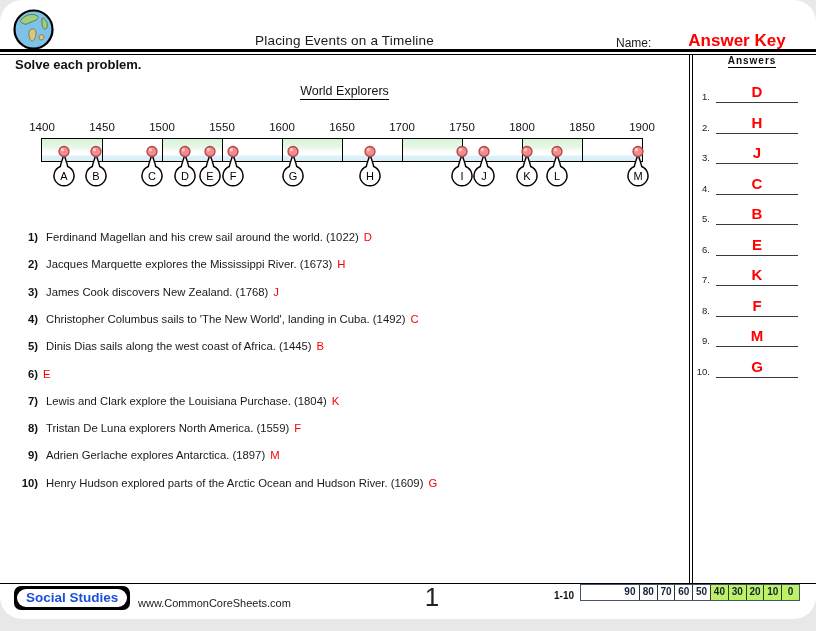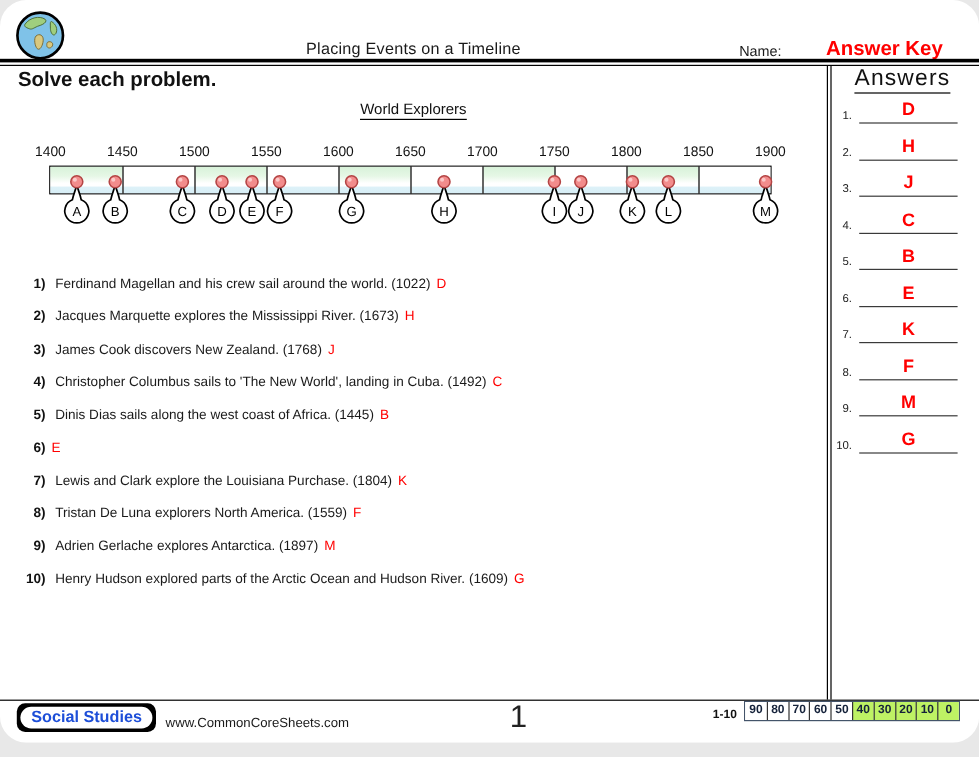--- a/index.html
+++ b/index.html
@@ -12,26 +12,26 @@
   }
   
   .globe { position:absolute; left:12px; top:8px; width:43px; height:43px; }
   .doc-title { position:absolute; left:0; top:33px; width:689px; text-align:center;
     font-size:13.5px; color:#1a1a1a; letter-spacing:.2px; }
   .name-label { position:absolute; left:616px; top:36px; font-size:12px; color:#1a1a1a; }
   .answer-key { position:absolute; left:662px; top:31px; width:150px; text-align:center;
     font-size:17px; font-weight:bold; color:#ff0000; }
   .rule-thick { position:absolute; left:0; top:49px; width:816px; height:2.5px; background:#000; }
   .rule-thin  { position:absolute; left:0; top:54px; width:816px; height:1px;  background:#000; }
-  .instructions { position:absolute; left:15px; top:57px; font-size:17px; font-weight:bold; }
+  .instructions { position:absolute; left:15px; top:57px; font-size:13px; font-weight:bold; }
   
   .v-divider { position:absolute; left:689px; top:55px; height:528px; width:4px;
     border-left:1px solid #000; border-right:1px solid #000; }
   .answers-title { position:absolute; left:698px; top:55px; width:108px; text-align:center;
-    font-size:19px; font-weight:normal; letter-spacing:1px; }
+    font-size:10px; font-weight:bold; letter-spacing:1px; }
   .answers-title span { border-bottom:1.5px solid #000; padding-bottom:1px; }
   .ans-row { position:absolute; left:696px; width:110px; height:31px; }
   .ans-num { position:absolute; left:-2px; bottom:1px; width:16px; text-align:right;
     font-size:9.5px; color:#222; }
   .ans-line { position:absolute; left:20px; right:8px; bottom:0; border-bottom:1.2px solid #3a3a3a; }
   .ans-letter { position:absolute; left:20px; right:8px; bottom:3px; text-align:center;
     font-size:15px; font-weight:bold; color:#ff0000; }
   
   .tl-title { position:absolute; left:0; top:84px; width:689px; text-align:center;
     font-size:12.5px; font-weight:normal; }
@@ -59,21 +59,21 @@
   .badge-pill { background:#fff; border-radius:12px; padding:1px 9px 2px 9px;
     font-size:13.5px; font-weight:bold; color:#1d4ed8; white-space:nowrap; }
   .site-url { position:absolute; left:138px; top:597px; font-size:11px; color:#1a1a1a; }
   .page-num { position:absolute; left:404px; top:582px; width:56px; text-align:center;
     font-size:26px; font-weight:400; color:#222; }
   .score-wrap { position:absolute; right:16px; top:584px; display:flex; align-items:flex-end; }
   .score-label { font-size:10px; font-weight:bold; margin-right:6px; }
   .score-table { display:flex; border:1.5px solid #44546a; }
   .score-cell { width:17.8px; height:15px; line-height:14px; text-align:center;
     font-size:10px; font-weight:bold; color:#15223a; border-left:1px solid #333; background:#fff; }
-  .score-cell:first-child { border-left:none; }
+  .score-cell:first-child { border-left:none;margin-left:40px; }
   .score-cell.shaded { background:#bef264; }
 </style>
 </head>
 <body>
 
 <div class="page">
 
   <svg class="globe" viewBox="0 0 43 43">
     <circle cx="21.5" cy="21.5" r="19" fill="#7fc2e8" stroke="#000" stroke-width="2.2"></circle>
     <path d="M9,12 C13,6.5 21,5 25.5,8 C28,10 24,12.5 20.5,13.5 C17,14.5 15,17 12.5,16 C9.8,15 7.5,14 9,12 Z" fill="#9fce7e" stroke="#4a6b33" stroke-width="0.8"></path>

